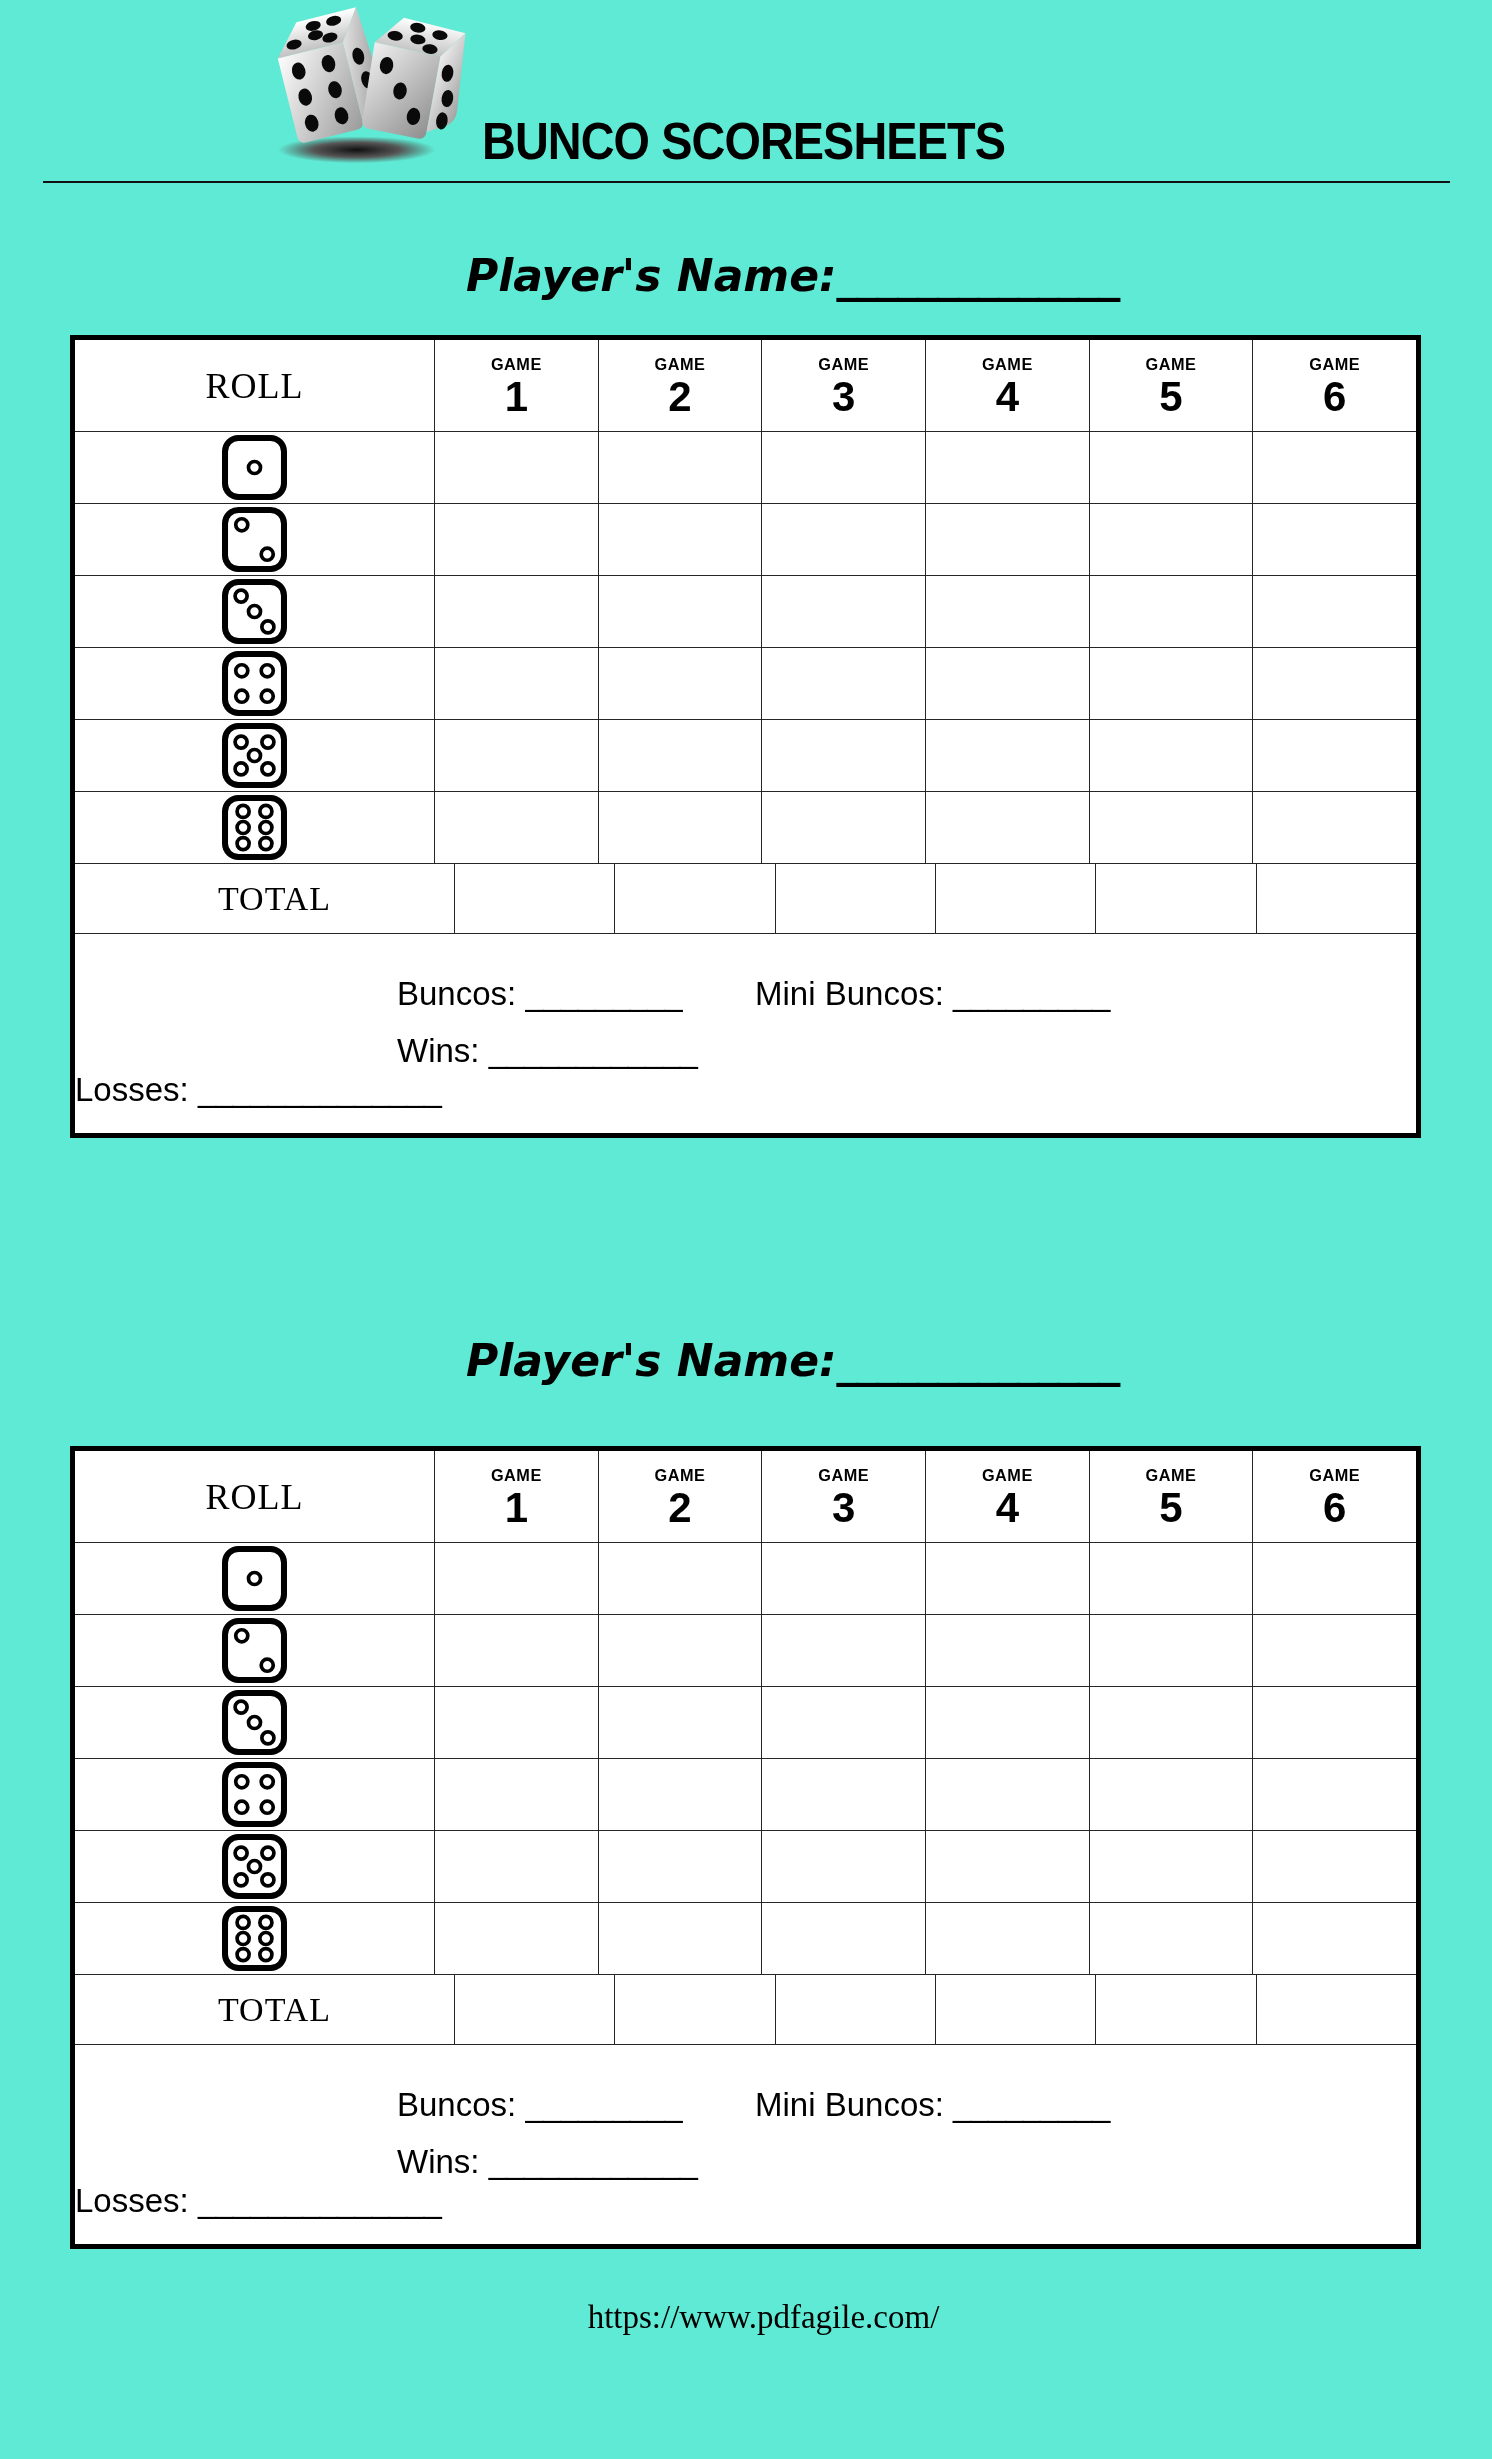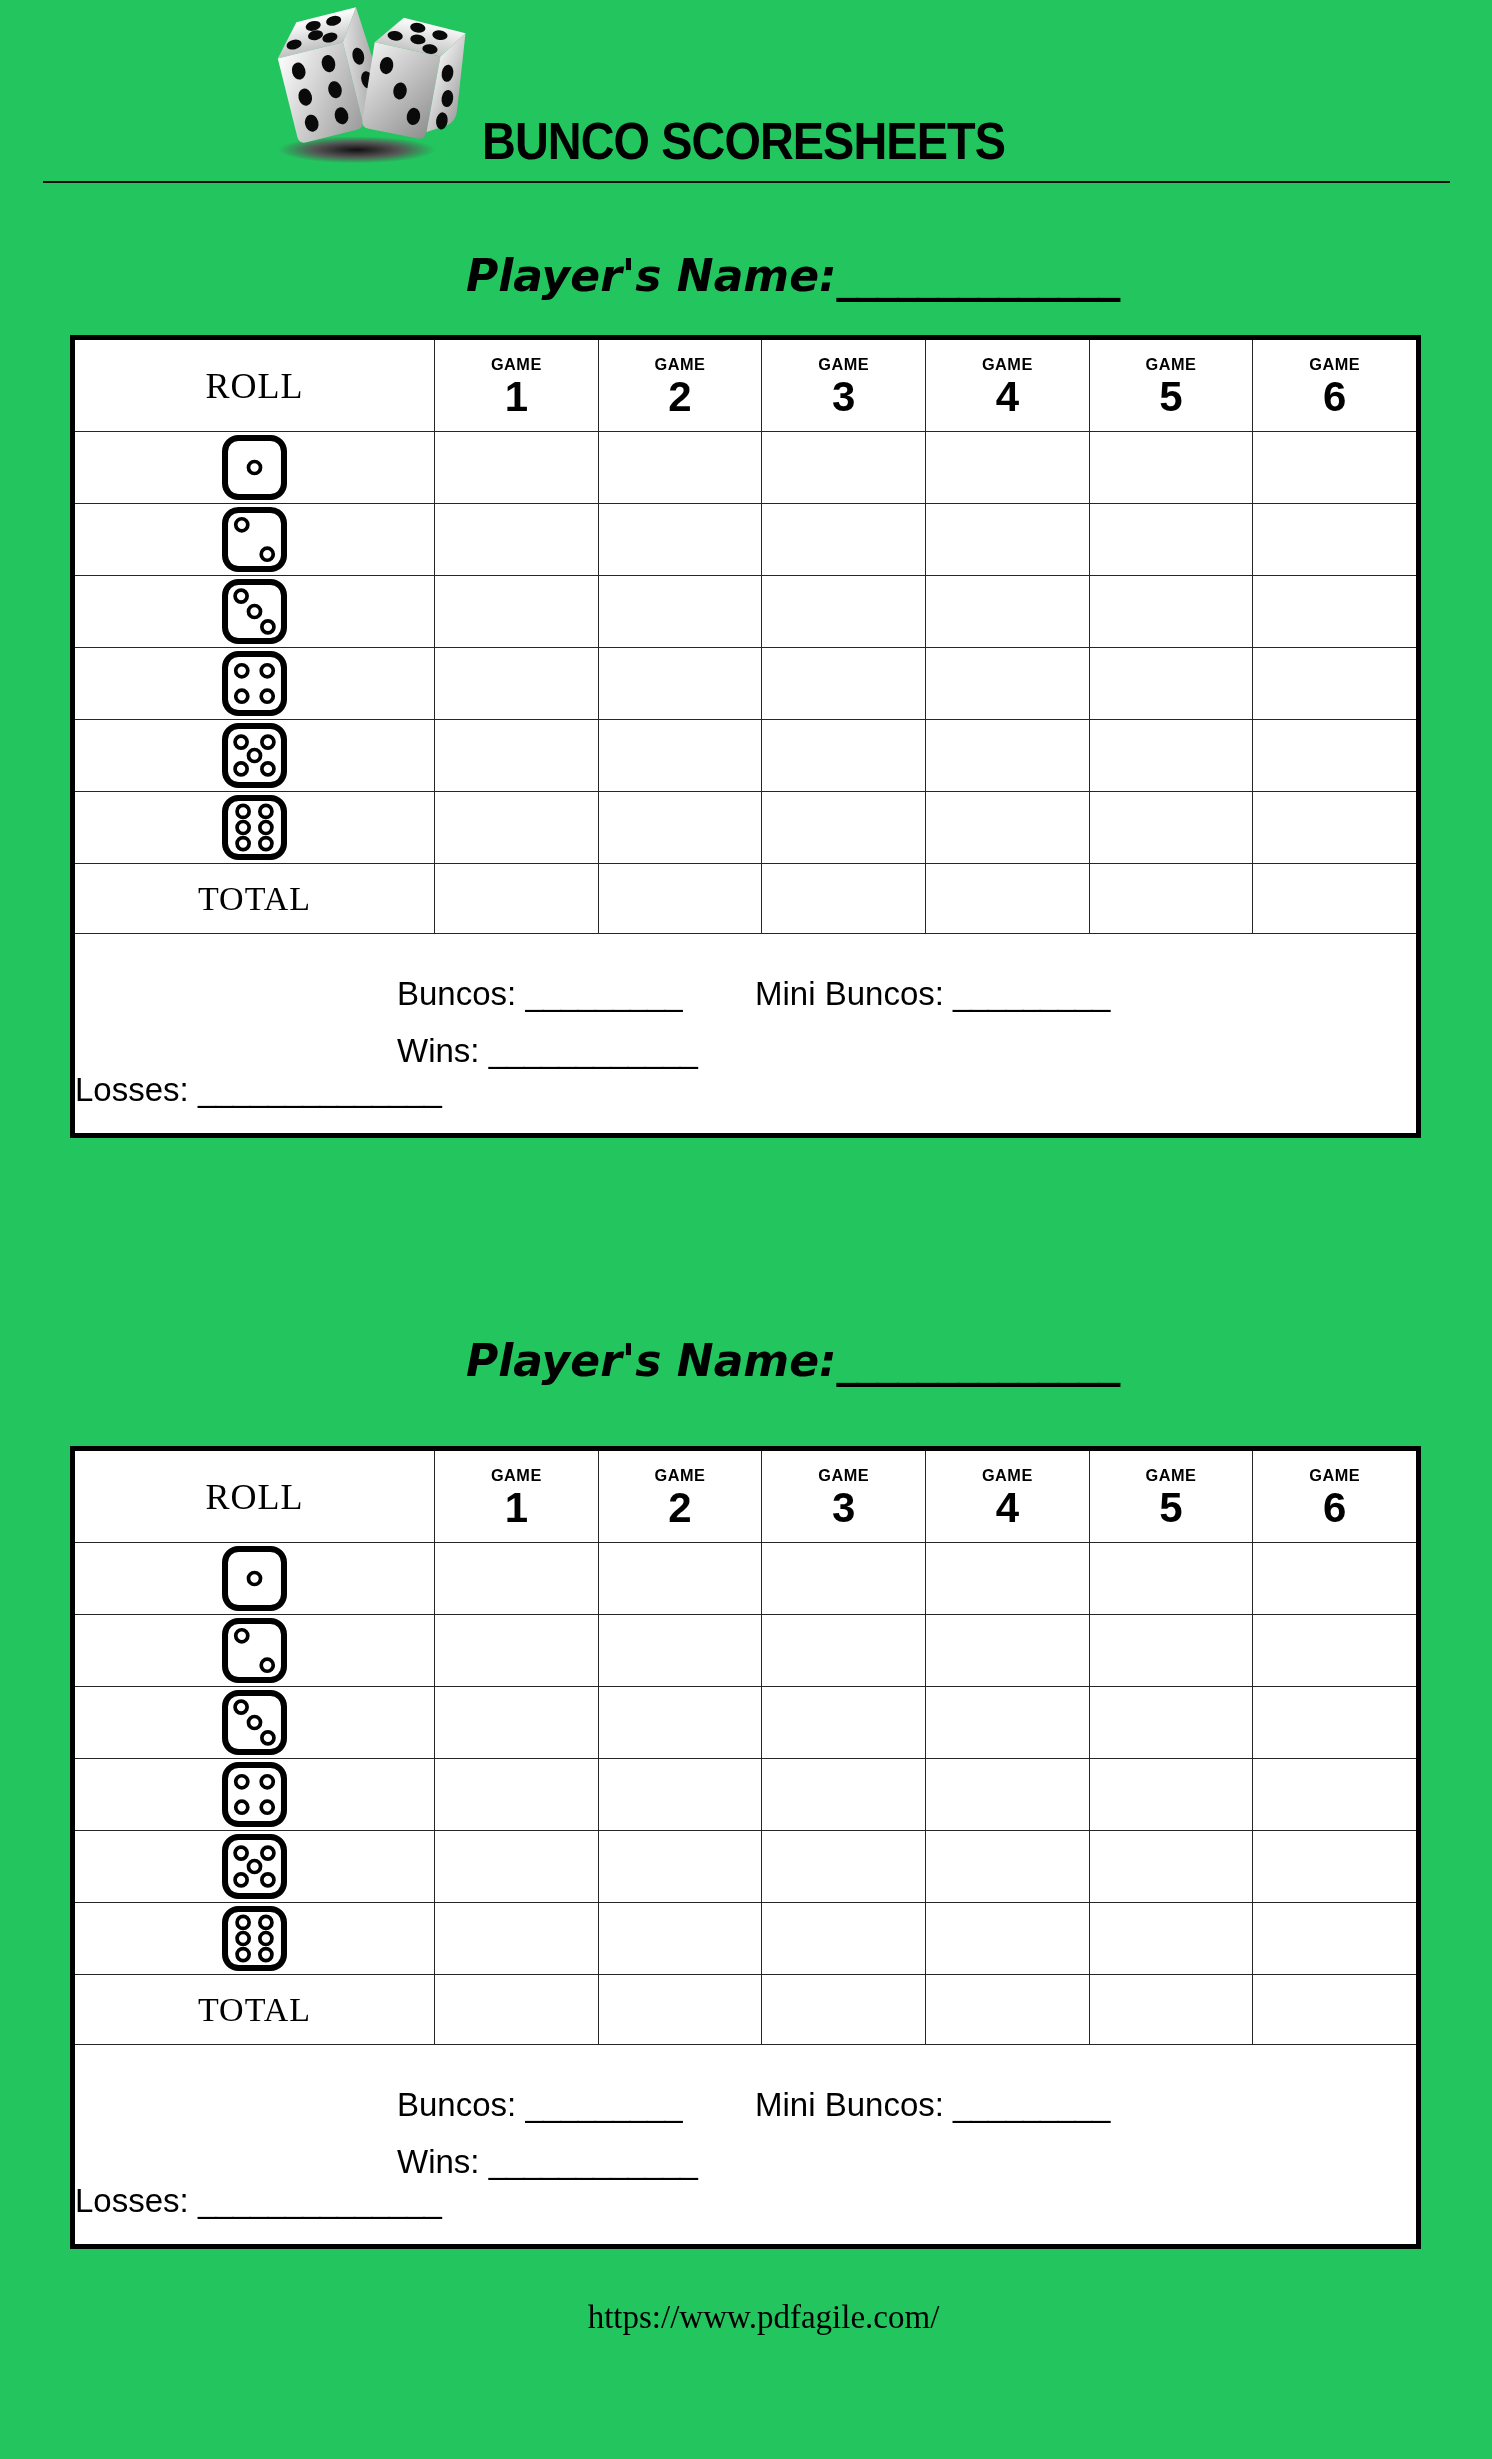--- a/index.html
+++ b/index.html
@@ -1,17 +1,17 @@
 <!DOCTYPE html>
 <html><head>
 <meta charset="utf-8">
 <style>
   html,body{margin:0;padding:0;background:#fff;}
   body{width:1493px;height:2459px;position:relative;font-family:"Liberation Sans",sans-serif;color:#000;}
-  .page{width:1493px;height:2459px;overflow:hidden;position:relative;background:#22c55e;}
+  .page{width:1493px;height:2459px;overflow:hidden;position:relative;background:#5eead4;}
 
   
   .header{position:relative;height:181px;}
   .logo{position:absolute;left:272px;top:3.8px;}
   .title{position:absolute;left:482px;top:111px;font-size:52px;font-weight:800;
          letter-spacing:-1px;transform:scaleX(0.9);transform-origin:left center;
          font-family:"Liberation Sans",sans-serif;white-space:nowrap;}
   .rule{margin:0 43px 0 43px;border:0;border-top:2.9px solid #101010;}
 
   
@@ -32,21 +32,21 @@
   .game-word{font-size:16.3px;font-weight:700;letter-spacing:0.5px;}
   .game-num{font-size:42px;font-weight:700;line-height:1;}
 
   .trow{display:flex;height:71px;border-bottom:1.9px solid #262626;}
   .roll-cell{width:359px;flex:none;display:flex;align-items:center;justify-content:center;overflow:visible;}
   .cell{flex:1;border-left:1.9px solid #262626;}
   .die{width:67px;height:67px;position:relative;z-index:1;}
 
   .total-row{display:flex;height:69px;border-bottom:1.9px solid #262626;}
   .total-label{width:359px;flex:none;display:flex;align-items:center;justify-content:center;
-               font-family:"Liberation Serif",serif;font-size:34px;letter-spacing:1px;}
+               font-family:"Liberation Serif",serif;font-size:34px;letter-spacing:1px;padding-left:20px;}
 
   .tfoot{height:199px;box-sizing:border-box;padding-top:40px;}
   .stat-line{display:flex;font-size:33px;line-height:1.2;}
   .stat-line + .stat-line{margin-top:17.3px;flex-direction:column;}
   .stat-a{margin-left:322px;width:358px;flex:none;white-space:nowrap;}
   .stat-b{white-space:nowrap;}
   .blank{letter-spacing:-1px;}
 
   
   .site-url{margin-top:50px;text-align:center;font-family:"Liberation Serif",serif;font-size:33px;padding-left:34px;}

